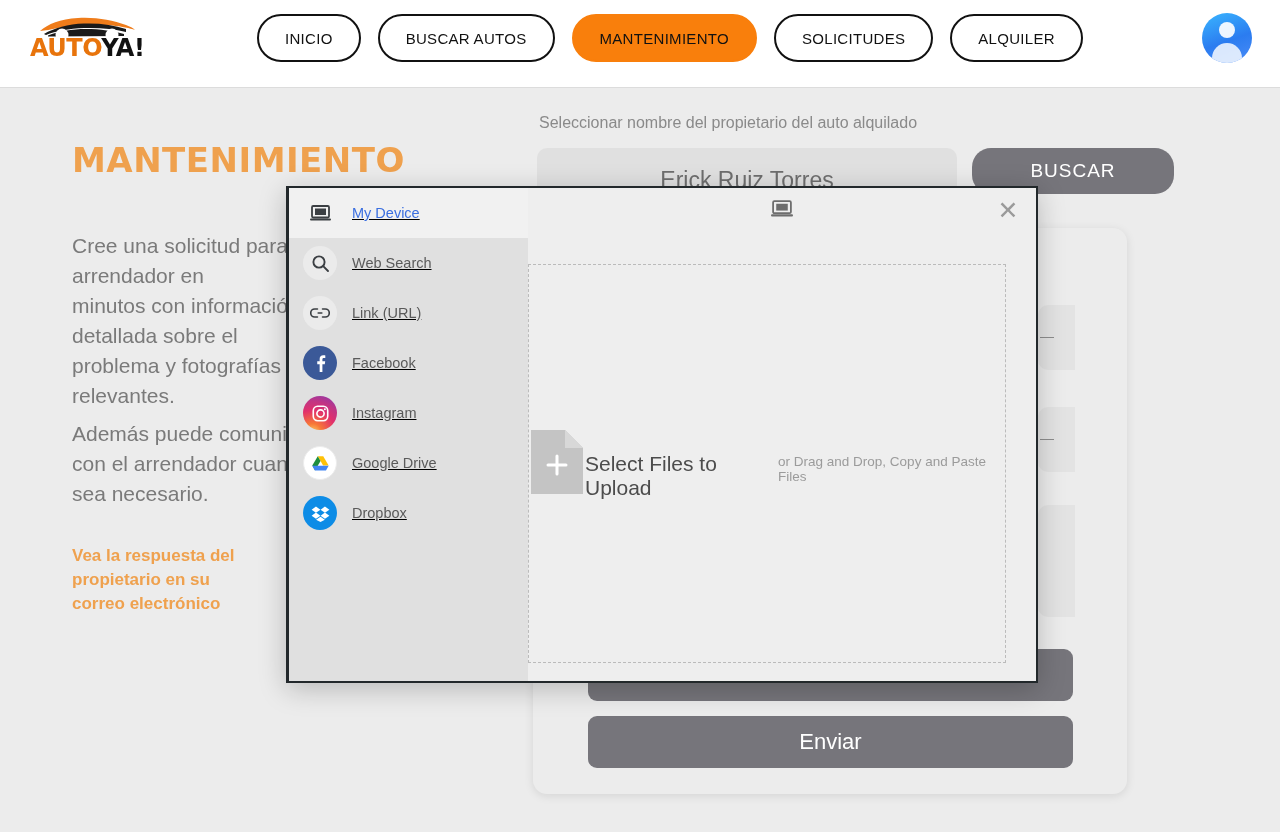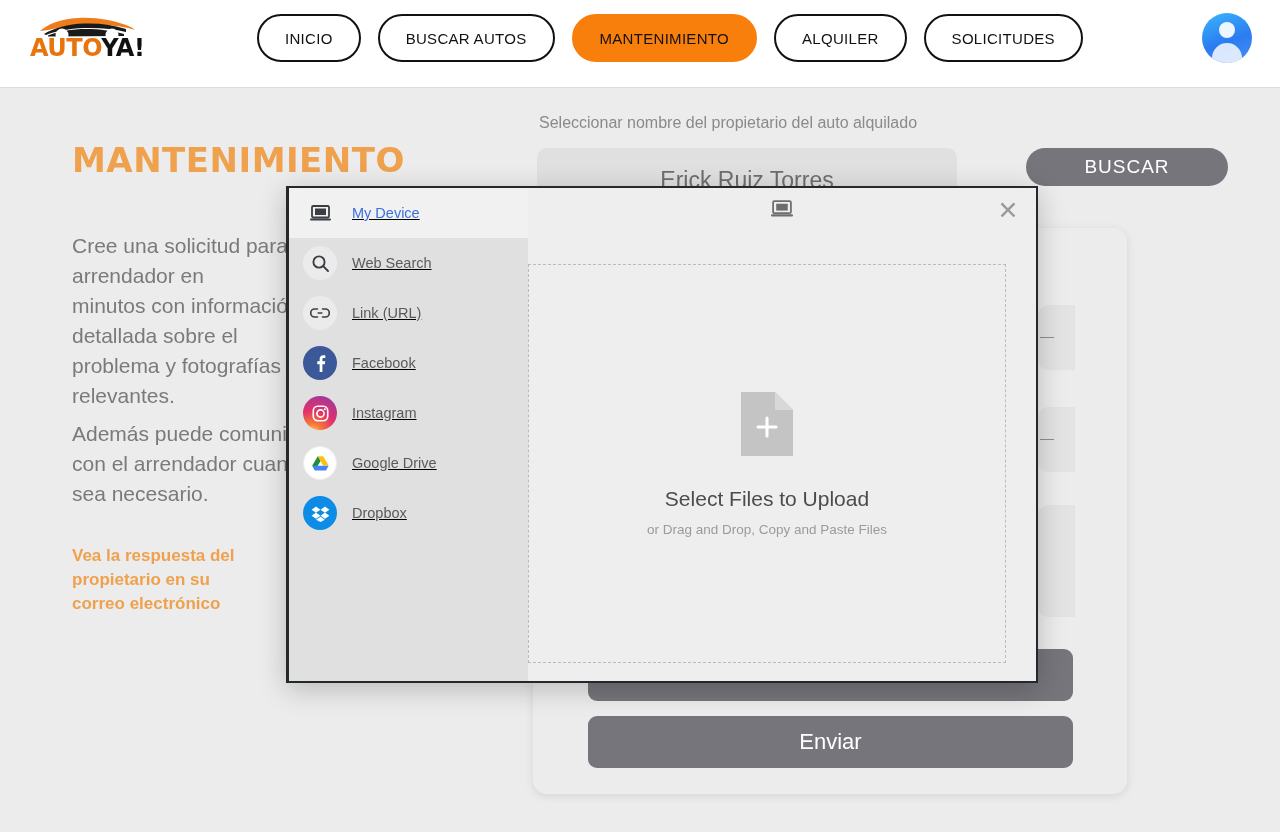--- a/index.html
+++ b/index.html
@@ -88,22 +88,22 @@
   }
   .owner-field {
     position: absolute; left: 537px; top: 148px;
     width: 420px; height: 64px;
     background: #e0e0e0; border-radius: 10px;
     display: flex; align-items: center; justify-content: center;
     color: #6e6e6e; font-size: 23px; font-weight: normal;
     cursor: pointer;
   }
   .buscar-btn {
-    position: absolute; left: 1026px; top: 148px;
-    width: 202px; height: 38px;
+    position: absolute; left: 972px; top: 148px;
+    width: 202px; height: 46px;
     background: #76757b; border-radius: 19px; border: none;
     color: #fff; font-size: 19px; letter-spacing: 1px;
     cursor: pointer;
   }
   .form-card {
     position: absolute; left: 533px; top: 228px;
     width: 594px; height: 566px;
     background: #ececec; border-radius: 14px;
     box-shadow: 0 2px 10px rgba(0,0,0,0.10);
   }
@@ -183,21 +183,21 @@
     color: #9a9a9a; font-size: 25px; line-height: 1;
     cursor: pointer; font-family: "DejaVu Sans", sans-serif;
     font-weight: 300;
   }
   .dropzone {
     position: absolute; left: 0px; top: 76px; right: 30px; bottom: 18px;
     border: 1px dashed #bbbbbb;
     display: flex; flex-direction: column;
     align-items: center; justify-content: center;
   }
-  .dz-inner { display:flex; flex-direction:column; align-items:center; cursor:pointer; }
+  .dz-inner { display:flex; flex-direction:row; align-items:center; cursor:pointer; }
   .dz-title {
     margin-top: 25px; font-size: 21px; color: #4c4c4c;
   }
   .dz-sub { margin-top: 11px; font-size: 13.5px; color: #9b9b9b; }
 </style>
 </head>
 <body>
 
 <div id="root">
 
@@ -212,22 +212,22 @@
         <circle cx="78" cy="23" r="6.5" fill="#ffffff"></circle>
         <path d="M22 24 A6.5 6.5 0 0 1 34.5 24 Z" fill="none"></path>
       </svg>
       <div class="logo-text"><span class="o">AUTO</span><span class="b">YA!</span></div>
     </div>
 
     <div class="nav">
       <div class="nav-btn">INICIO</div>
       <div class="nav-btn">BUSCAR AUTOS</div>
       <div class="nav-btn active">MANTENIMIENTO</div>
+      <div class="nav-btn">SOLICITUDES</div>
       <div class="nav-btn">ALQUILER</div>
-      <div class="nav-btn">SOLICITUDES</div>
     </div>
 
     <div class="avatar">
       <div class="head"></div>
       <div class="body"></div>
     </div>
   </div>
 
   <div class="left-col">
     <div class="page-title">MANTENIMIENTO</div>

